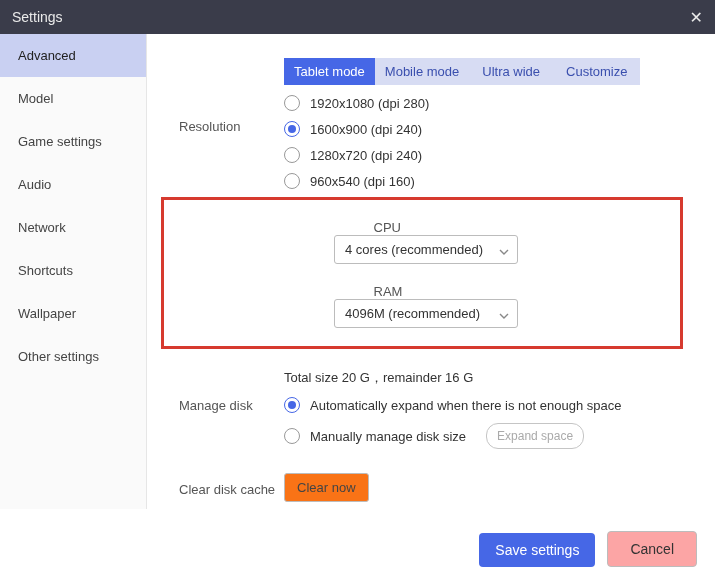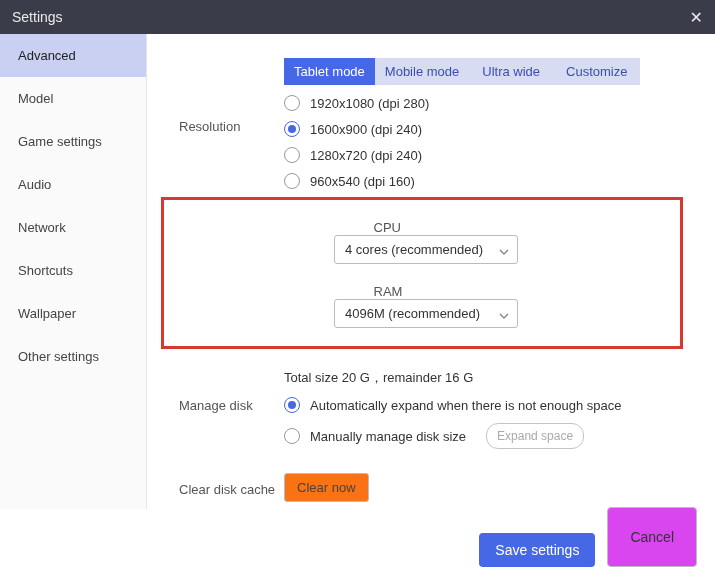--- a/index.html
+++ b/index.html
@@ -119,21 +119,21 @@
     height: 58px;
     display:flex; justify-content:flex-end; align-items:flex-end;
     gap: 12px;
     padding-right: 18px;
     background: #fff;
   }
   .btn-primary {
     background: #4667e6; color:#fff; border:none; padding: 9px 16px; border-radius:4px; font-size:14px; cursor:pointer;
   }
   .btn-secondary {
-    background: #d946ef; color:#333; border:1px solid #bcbcbc; padding: 21px 22px; border-radius:4px; font-size:14px; cursor:pointer;
+    background: #fca5a5; color:#333; border:1px solid #bcbcbc; padding: 9px 22px; border-radius:4px; font-size:14px; cursor:pointer;
   }
 </style>
 </head>
 <body>
 
 <div class="titlebar">
   <span>Settings</span>
   <span class="close-x">✕</span>
 </div>
 

